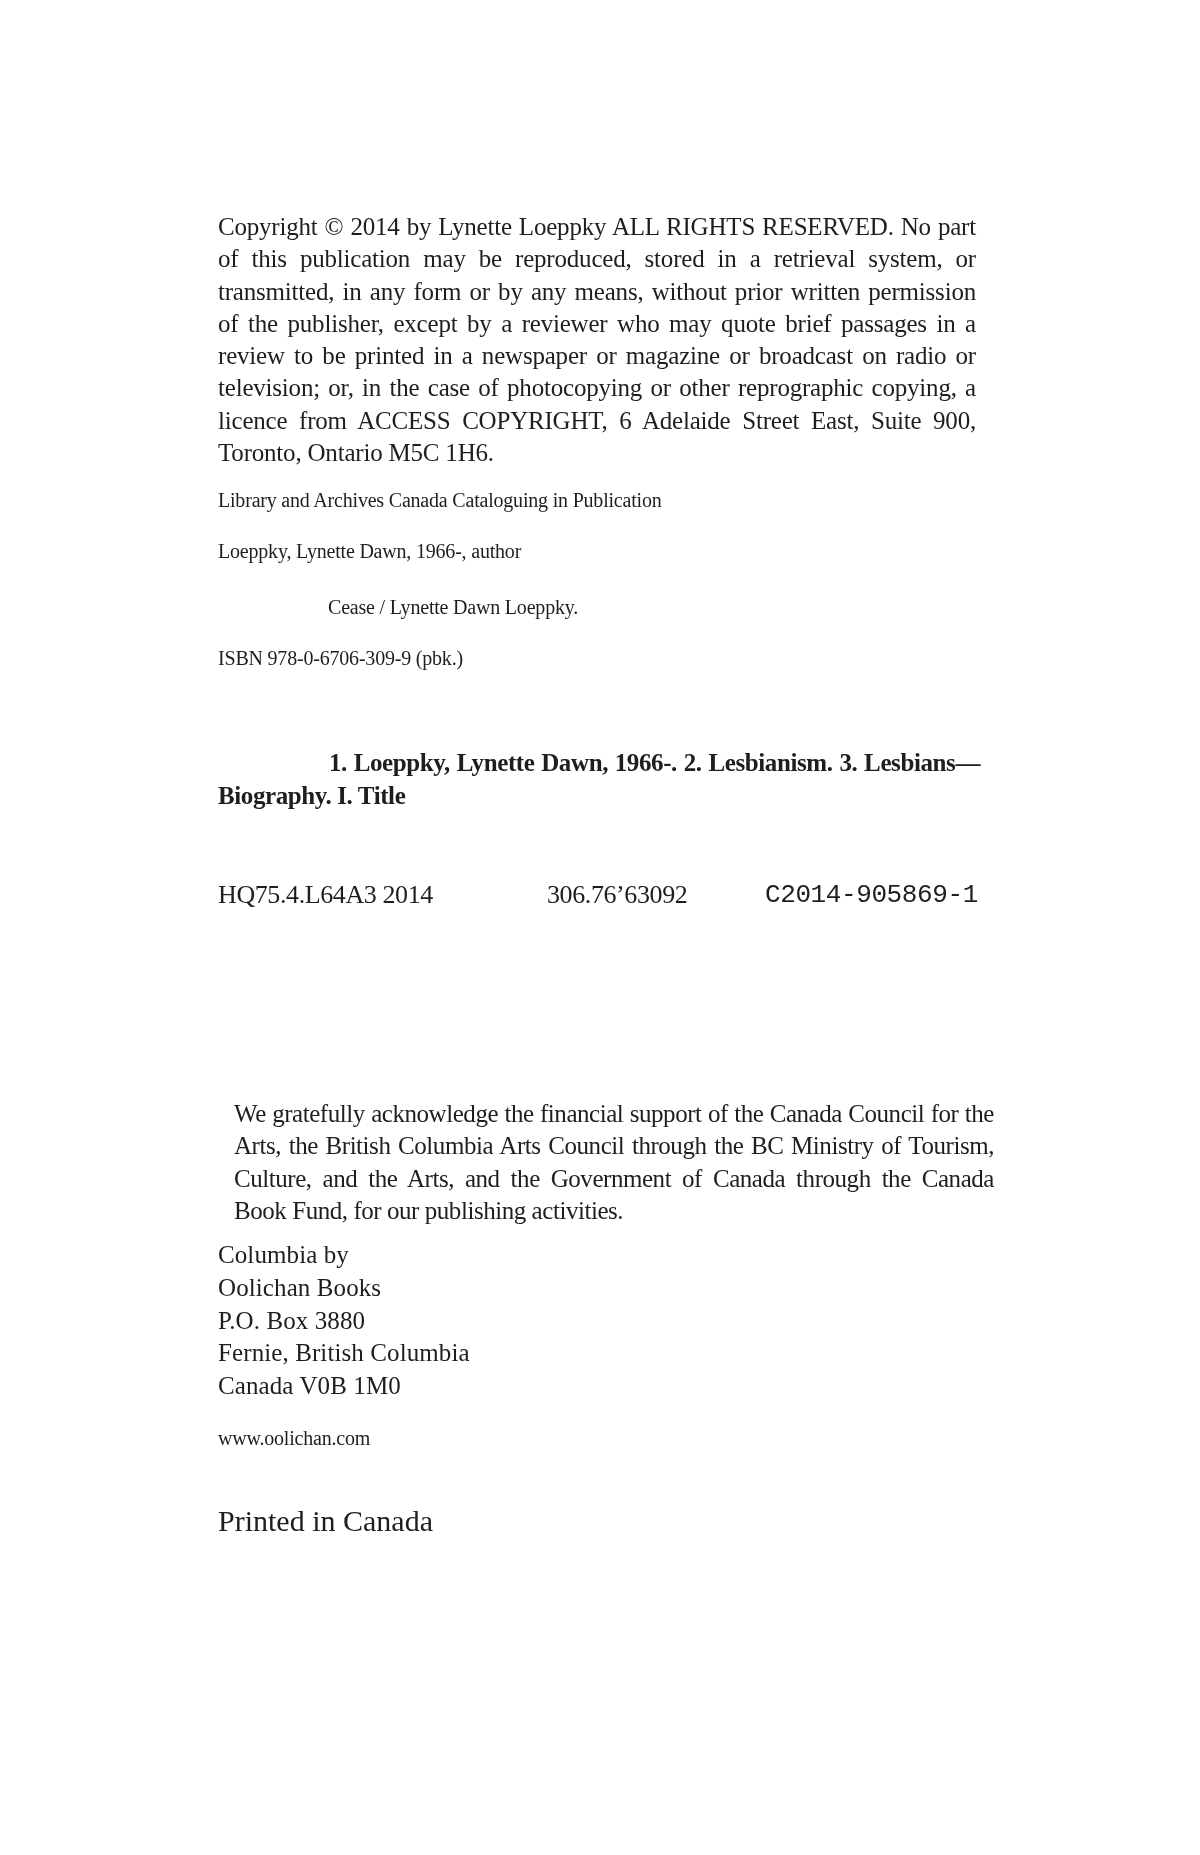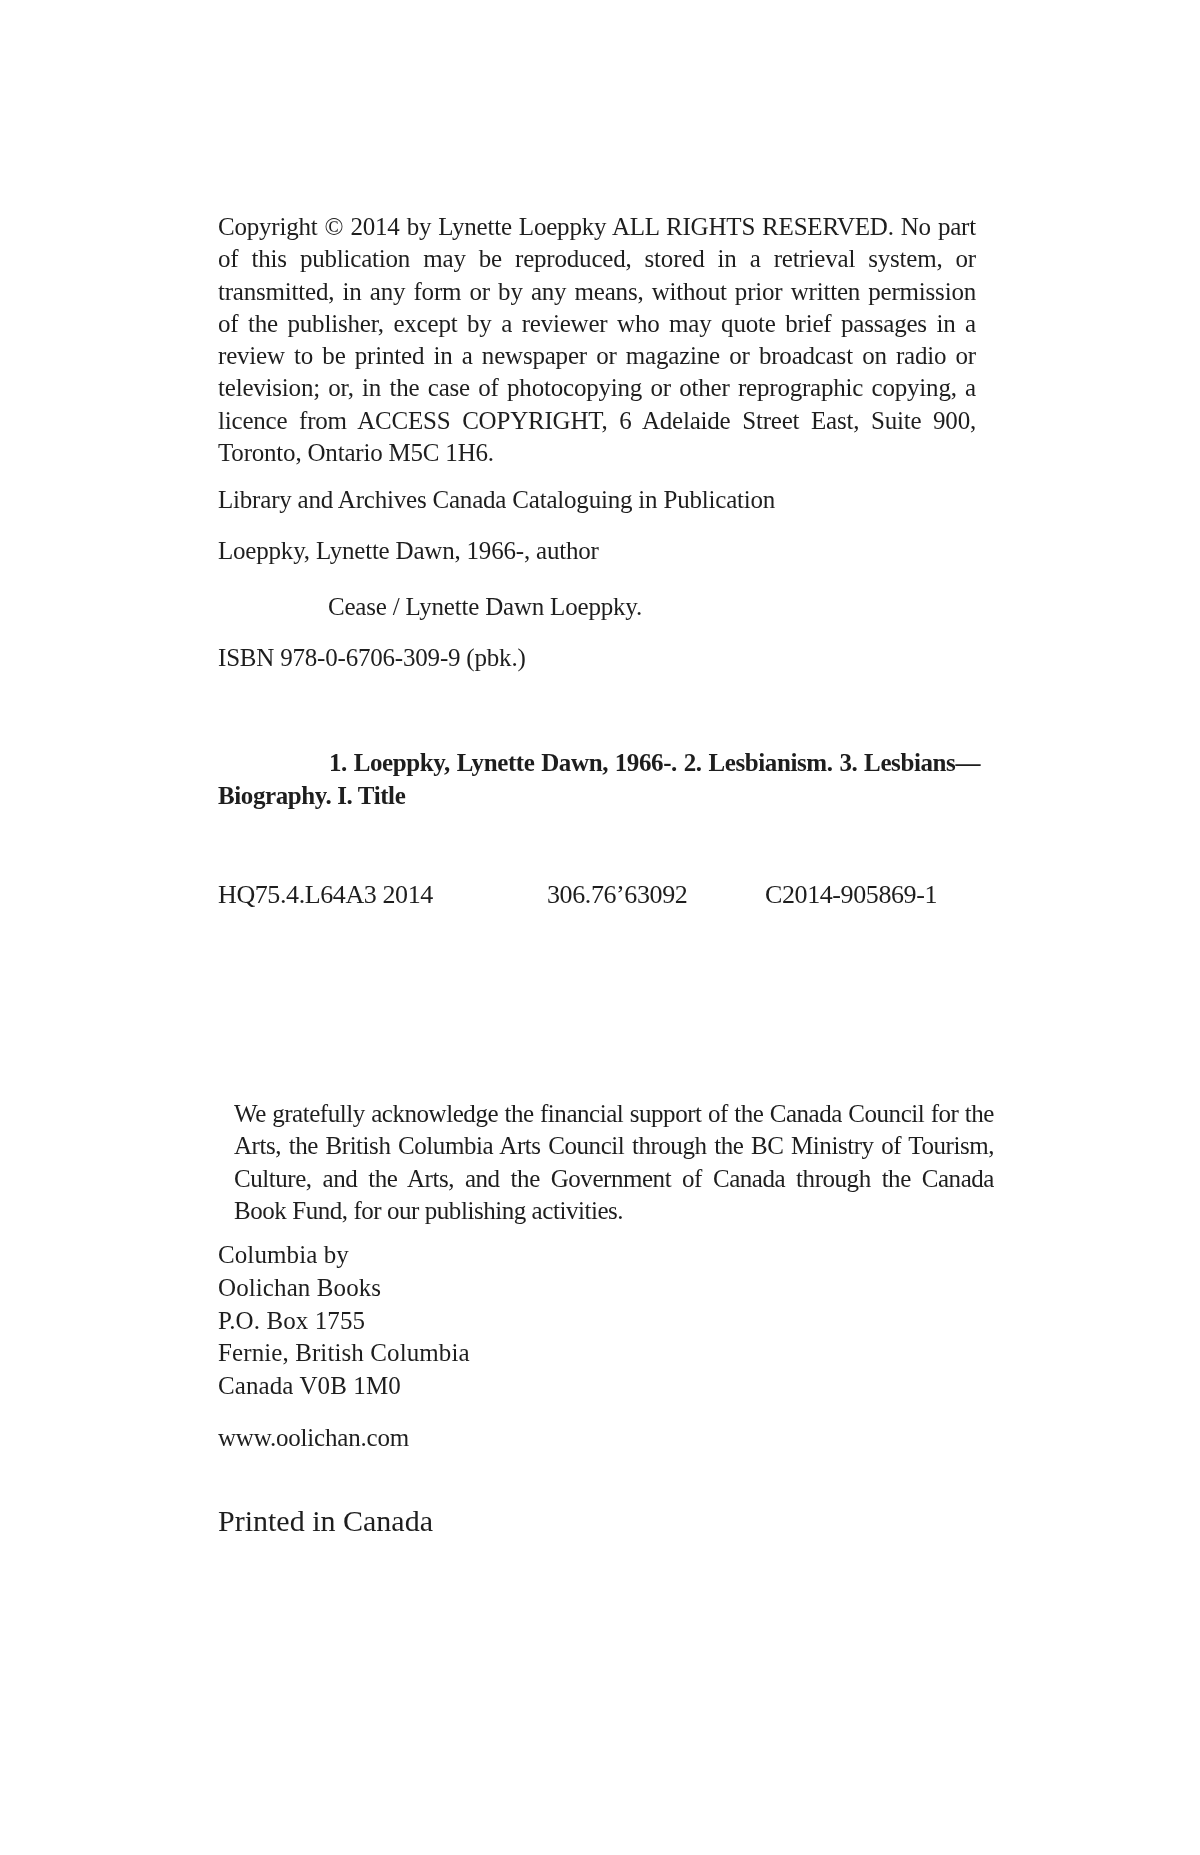--- a/index.html
+++ b/index.html
@@ -23,21 +23,21 @@
       line-height: 32.3px;
       letter-spacing: -0.2px;
     }
     .justify {
       text-align: justify;
       text-align-last: left;
     }
     .line {
       position: absolute;
       left: 218px;
-      font-size: 25px;
+      font-size: 20px;
       line-height: 32px;
       white-space: nowrap;
       letter-spacing: -0.2px;
     }
     .indent { left: 328px; text-align: right; }
     .subjects {
       position: absolute;
       left: 218px;
       width: 762px;
       font-size: 25px;
@@ -91,29 +91,29 @@
 
   <div class="line indent" style="top:591px;">Cease / Lynette Dawn Loeppky.</div>
 
   <div class="line" style="top:642px;">ISBN 978-0-6706-309-9 (pbk.)</div>
 
   <p class="subjects" style="top:746px; margin:0;font-weight:bold;">1. Loeppky, Lynette Dawn, 1966-. 2. Lesbianism. 3. Lesbians—Biography. I. Title</p>
 
   <div class="class-row">
     <span style="left:218px;">HQ75.4.L64A3 2014</span>
     <span style="left:547px;">306.76’63092</span>
-    <span style="left:765px;">C2014-905869-1</span>
+    <span style="left:765px;font-family:Liberation Mono, monospace;">C2014-905869-1</span>
   </div>
 
   <p class="block justify" style="top:1082px; margin:16px; width:760px; letter-spacing:-0.45px;">We gratefully acknowledge the financial support of the Canada Council for the Arts, the British Columbia Arts Council through the BC Ministry of Tourism, Culture, and the Arts, and the Government of Canada through the Canada Book Fund, for our publishing activities.</p>
 
   <div class="pub-block" style="top:1239px;">
     <div>Columbia by</div>
     <div>Oolichan Books</div>
-    <div>P.O. Box 1755</div>
+    <div>P.O. Box 3880</div>
     <div>Fernie, British Columbia</div>
     <div>Canada V0B 1M0</div>
   </div>
 
   <div class="line" style="top:1422px;">www.oolichan.com</div>
 
   <div class="printed">Printed in Canada</div>
 
 </div>
 

